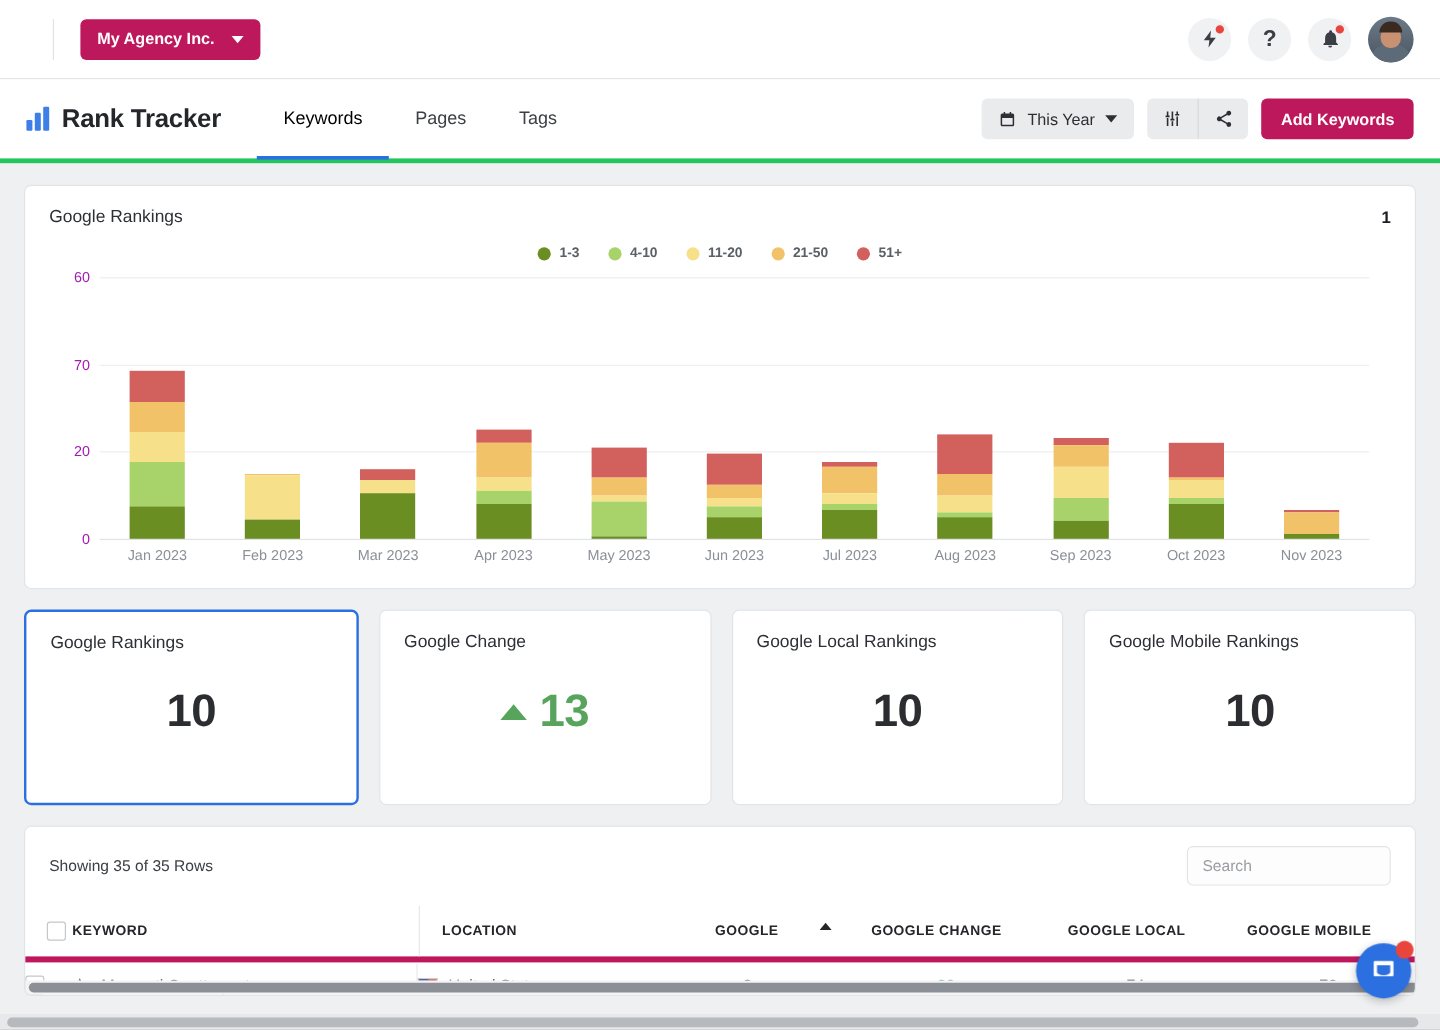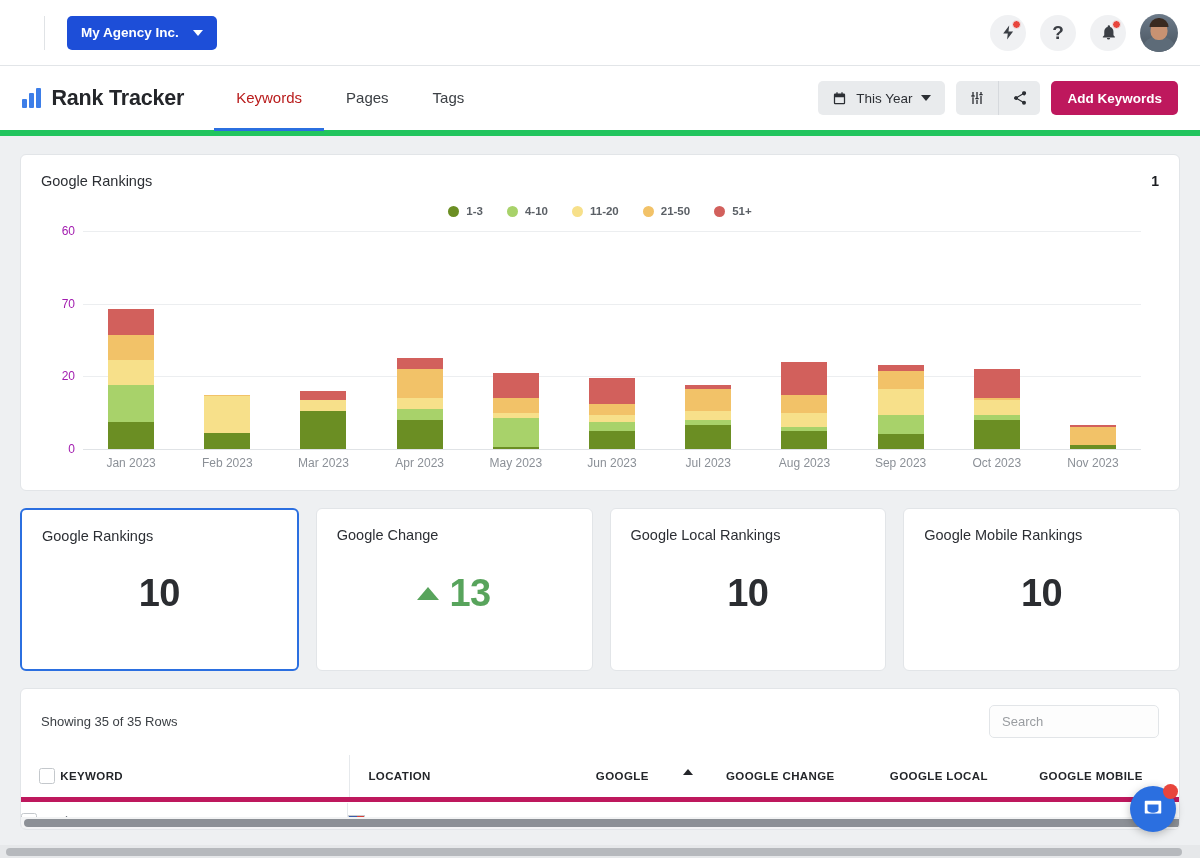--- a/index.html
+++ b/index.html
@@ -13,21 +13,21 @@
   .topbar {
     height: 66px; background: #fff; display: flex; align-items: center;
     padding: 0 22px; border-bottom: 1px solid #e2e5e8; position: relative;
   }
   .logo { font-size: 27px; letter-spacing: -0.5px; display: flex; align-items: flex-start; }
   .logo .l1 { color: #9a9da1; font-weight: 400; }
   .logo .l2 { color: #2a73e8; font-weight: 700; }
   .logo .tm { font-size: 9px; color: #9a9da1; margin-top: 3px; margin-left: 1px; }
   .vdiv { width: 1px; height: 34px; background: #e0e3e6; margin: 0 22px; }
   .agency-btn {
-    background: #1d4ed8; color: #fff; border: none; border-radius: 5px;
+    background: #be185d; color: #fff; border: none; border-radius: 5px;
     height: 34px; padding: 0 14px; font-size: 13.5px; font-weight: 600;
     display: flex; align-items: center; gap: 14px; cursor: pointer;
     font-family: "Liberation Sans", sans-serif;
   }
   .caret { width: 0; height: 0; border-left: 5px solid transparent;
            border-right: 5px solid transparent; border-top: 6px solid currentColor; }
   .top-right { margin-left: auto; display: flex; align-items: center; gap: 14px; }
   .circ-btn {
     width: 36px; height: 36px; border-radius: 50%; background: #f0f1f3;
     display: flex; align-items: center; justify-content: center;
@@ -46,34 +46,34 @@
   .avatar .face { position:absolute; left:50%; top:7px; transform:translateX(-50%);
     width:17px; height:19px; border-radius:50% 50% 45% 45%; background:#c89272; }
   .avatar .hair { position:absolute; left:50%; top:4px; transform:translateX(-50%);
     width:19px; height:9px; border-radius:9px 9px 0 0; background:#3a2a20; }
   .avatar .body { position:absolute; left:50%; bottom:0; transform:translateX(-50%);
     width:34px; height:15px; border-radius:14px 14px 0 0; background:#5d6b78; }
 
   
   .navbar {
     height: 70px; background: #fff; display: flex; align-items: center;
-    padding: 0 22px; border-bottom: 6px solid #22c55e; position: relative;
+    padding: 0 22px; border-bottom: 4px solid #22c55e; position: relative;
   }
   .app-title { display: flex; align-items: center; gap: 11px; margin-right: 30px; }
   .bars-icon { display: flex; align-items: flex-end; gap: 2.5px; height: 20px; }
   .bars-icon i { display: block; width: 4.5px; background: #3d7ee8; border-radius: 1px; }
   .app-title h1 { font-size: 21.5px; font-weight: 700; color: #24262a; letter-spacing: -0.2px; }
   .tabs { display: flex; align-self: stretch; align-items: stretch; }
   .tab {
     display: flex; align-items: center; padding: 0 22px; font-size: 15px;
     color: #3c4045; cursor: pointer; border-bottom: 3px solid transparent;
     margin-bottom: -1px; background: none; border-top: none; border-left: none;
     border-right: none; font-family: "Liberation Sans", sans-serif;
   }
-  .tab.active { border-bottom-color: #2b6fe0; color: #b91c1c; text-align: center; }
+  .tab.active { border-bottom-color: #2b6fe0; color: #000000; text-align: center; }
   .nav-right { margin-left: auto; display: flex; align-items: center; gap: 11px; padding-left: 38px; }
   .pill {
     background: #e9ebed; border: none; border-radius: 5px; height: 34px;
     display: flex; align-items: center; gap: 9px; padding: 0 14px;
     font-size: 13.5px; color: #2c2f34; cursor: pointer;
     font-family: "Liberation Sans", sans-serif;
   }
   .icon-group { display: flex; background: #e9ebed; border-radius: 5px; height: 34px; overflow: hidden; }
   .icon-group button {
     width: 42px; background: none; border: none; display: flex;

